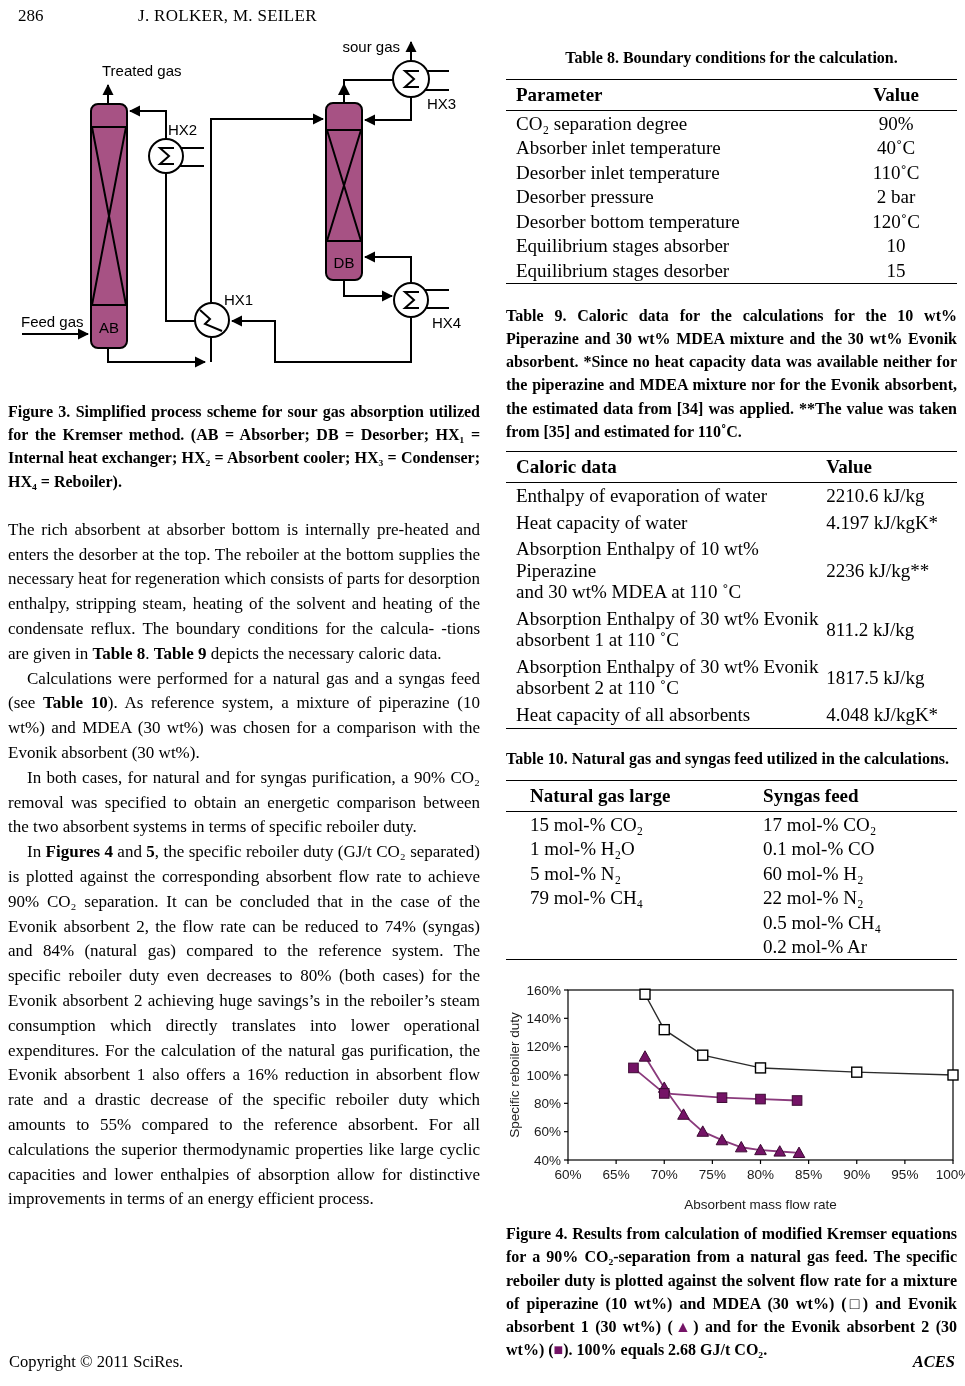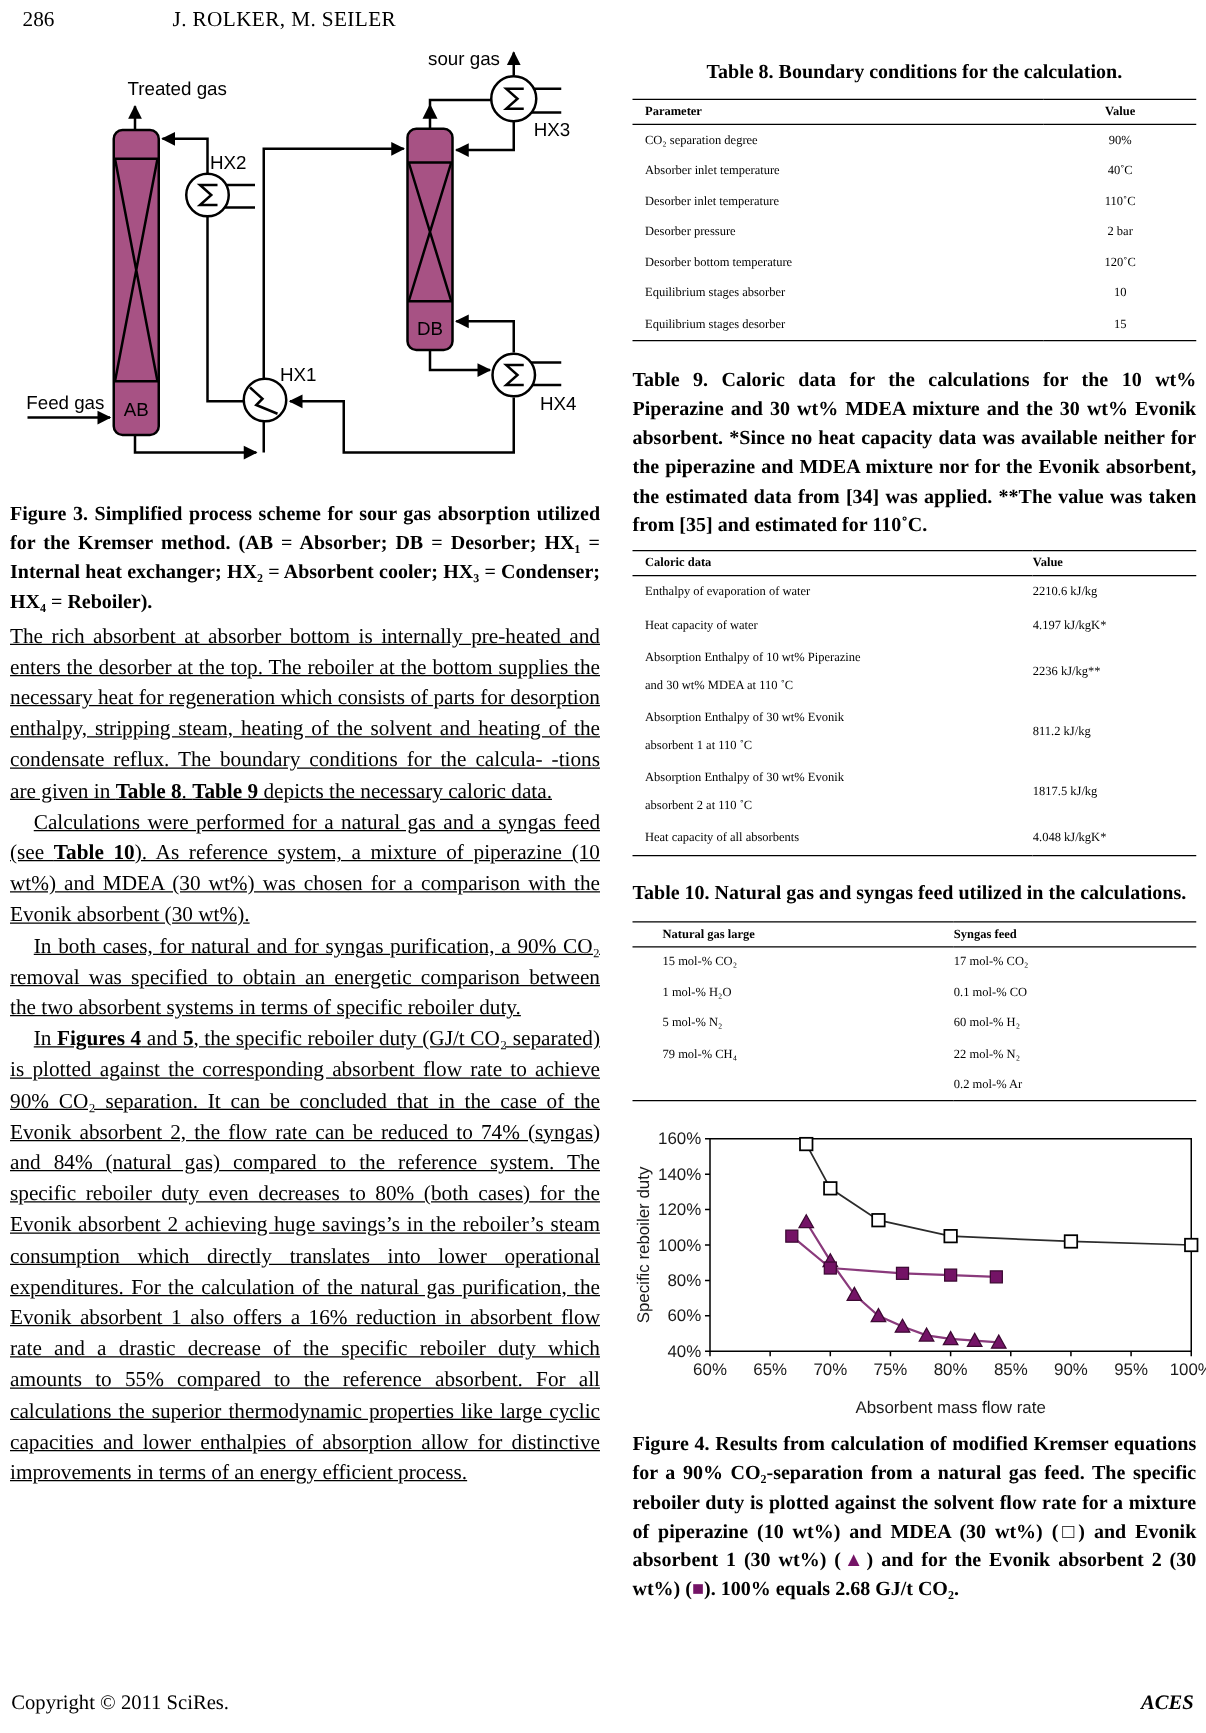--- a/index.html
+++ b/index.html
@@ -7,30 +7,30 @@
         font-family:"Liberation Serif","DejaVu Serif",serif;color:#000;}
   .page-header{display:grid;grid-template-columns:120px 1fr 120px;padding:6px 10px 0 18px;font-size:17px;}
   .page-header .ph-center{text-align:left;letter-spacing:.3px;}
   .columns{display:flex;gap:26px;padding:0 8px;}
   .col-left{width:472px;flex:none;}
   .col-right{flex:1;min-width:0;}
   figure{margin:0;}
   .diagram{display:block;margin-top:12px;}
   .diagram text{font-family:"Liberation Sans","DejaVu Sans",sans-serif;font-size:15px;fill:#000;}
   .fig-caption{font-weight:bold;font-size:16px;line-height:23.2px;text-align:justify;margin-top:20px;}
-  .body-text{margin-top:4px;text-decoration:underline;}
+  .body-text{margin-top:25px;}
   .body-text p{margin:0;font-size:17px;line-height:24.8px;text-align:justify;}
   .body-text p.indent{text-indent:19px;}
   .table-caption{font-weight:bold;font-size:16px;line-height:23.2px;text-align:justify;}
   .tc-center{text-align:center;}
   .tc8{margin:20px 0 10px;}
   .tc9{margin:20px 0 8px;}
   .tc10{margin:18px 0 10px;}
   table.paper-table{width:100%;border-collapse:collapse;border-top:1.6px solid #000;
-        border-bottom:1.6px solid #000;font-size:10px;}
+        border-bottom:1.6px solid #000;font-size:19px;}
   .paper-table th{font-weight:bold;text-align:left;border-bottom:1.4px solid #000;padding:4px 0 4px 10px;}
   .paper-table td{padding:1.5px 0 1.5px 10px;white-space:pre-line;line-height:21.5px;vertical-align:middle;}
   .t8 th:nth-child(2),.t8 td:nth-child(2){width:27%;text-align:center;padding-left:0;}
   .t9 th:nth-child(2),.t9 td:nth-child(2){width:29%;padding-left:0;}
   .t9 td{padding-top:2.5px;padding-bottom:2.5px;}
   .t10 th:nth-child(1),.t10 td:nth-child(1){width:57%;padding-left:24px;}
   .t10 th:nth-child(2),.t10 td:nth-child(2){padding-left:0;}
   #fig4-chart{margin-top:12px;}
   .cap4{margin-top:4px;}
   .page-footer{position:absolute;left:9px;right:10px;bottom:14px;display:flex;
@@ -217,20 +217,24 @@
               <td>1 mol-% H₂O</td>
               <td>0.1 mol-% CO</td>
             </tr>
             <tr>
               <td>5 mol-% N₂</td>
               <td>60 mol-% H₂</td>
             </tr>
             <tr>
               <td>79 mol-% CH₄</td>
               <td>22 mol-% N₂</td>
+            </tr>
+            <tr>
+              <td></td>
+              <td>0.5 mol-% CH₄</td>
             </tr>
             <tr>
               <td></td>
               <td>0.2 mol-% Ar</td>
             </tr>
           </tbody>
         </table>
 
       <figure>
         <div id="fig4-chart"><svg width="460" height="242">

